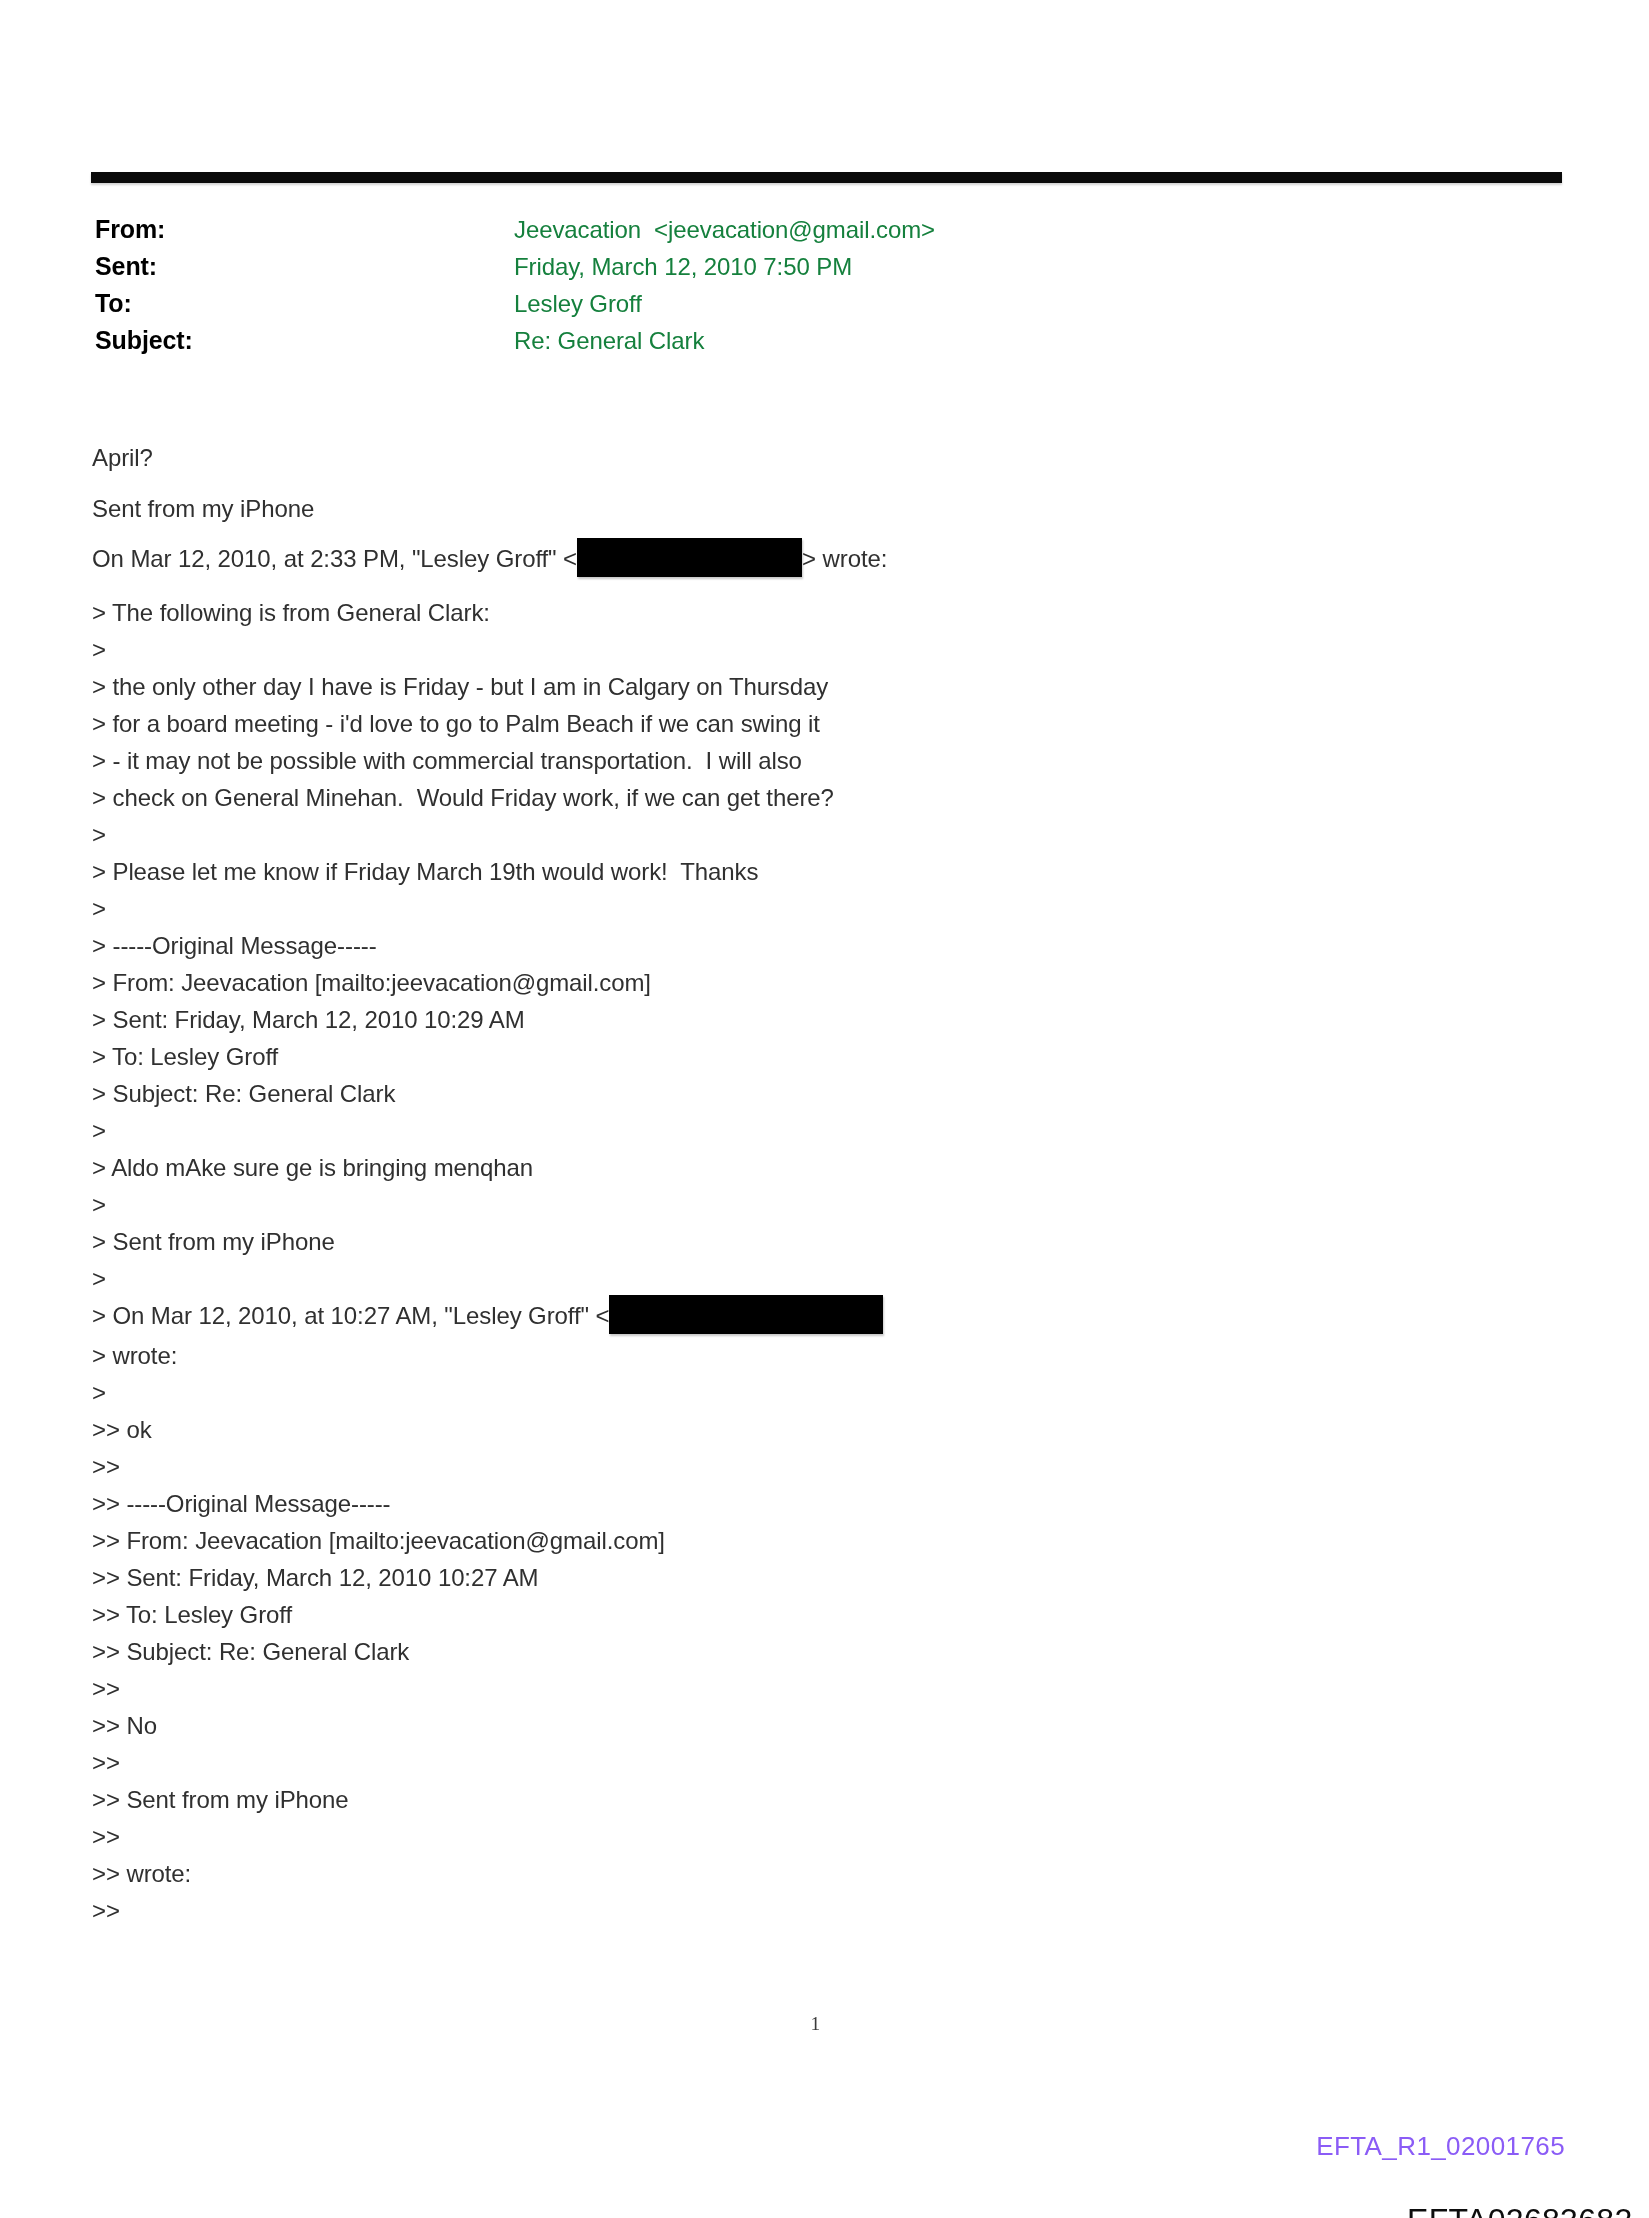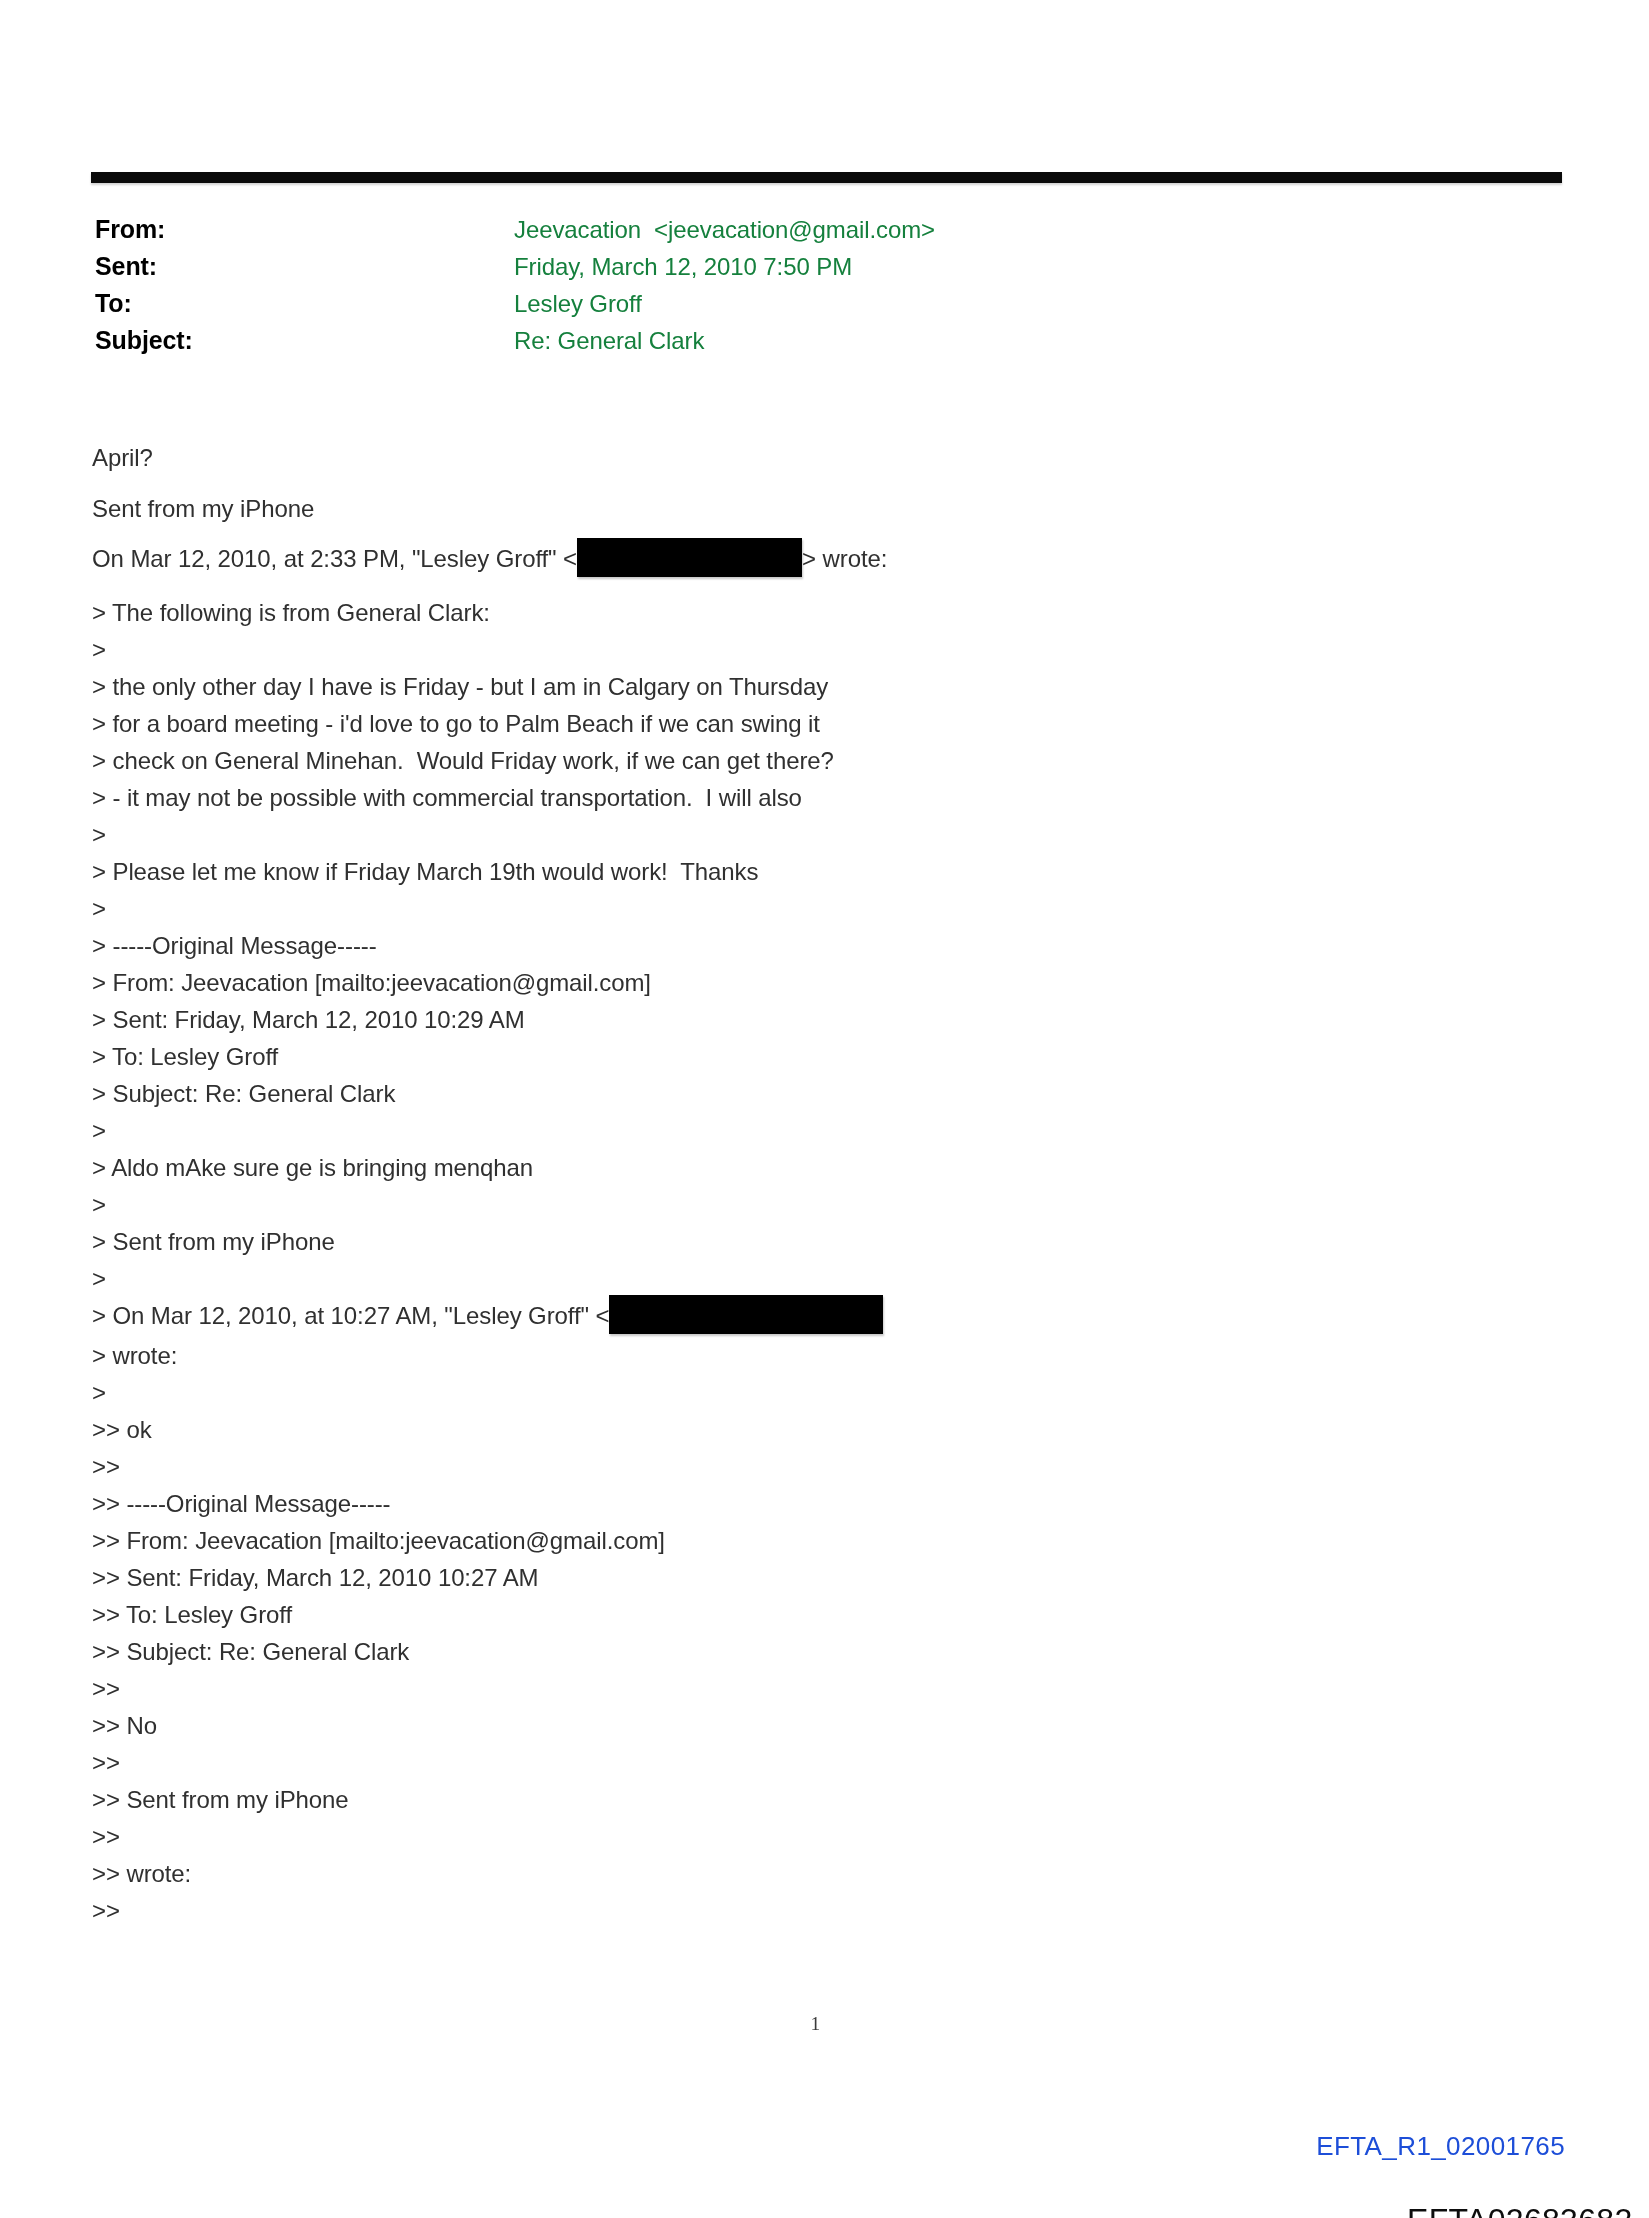--- a/index.html
+++ b/index.html
@@ -116,21 +116,21 @@
     display: inline-block;
     position: relative;
     left: -9.7px;
   }
 
   .bates-upper {
     position: absolute;
     right: 85px;
     top: 2131px;
     font-size: 26px;
-    color: #1d4ed8;
+    color: #8b5cf6;
     letter-spacing: 0.4px;
     font-family: "Liberation Sans", sans-serif;
   }
   .bates-lower {
     position: absolute;
     right: 17.5px;
     top: 2170px;
     font-size: 32px;
     color: #0d0d0d;
     letter-spacing: 0.3px;
@@ -168,22 +168,22 @@
       <div class="line"><span class="seg">April?</span></div>
       <div class="line blank-para"></div>
       <div class="line"><span class="seg">Sent from my iPhone</span></div>
       <div class="line blank-para"></div>
       <div class="line"><span class="seg">On Mar 12, 2010, at 2:33 PM, "Lesley Groff" &lt;</span><span class="redaction r1"></span><span class="seg">&gt; wrote:</span></div>
       <div class="line blank-para"></div>
       <div class="line"><span class="seg">&gt; The following is from General Clark:</span></div>
       <div class="line"><span class="seg">&gt;</span></div>
       <div class="line"><span class="seg">&gt; the only other day I have is Friday - but I am in Calgary on Thursday</span></div>
       <div class="line"><span class="seg">&gt; for a board meeting - i'd love to go to Palm Beach if we can swing it</span></div>
+      <div class="line"><span class="seg">&gt; - it may not be possible with commercial transportation.  I will also</span></div>
       <div class="line"><span class="seg">&gt; check on General Minehan.  Would Friday work, if we can get there?</span></div>
-      <div class="line"><span class="seg">&gt; - it may not be possible with commercial transportation.  I will also</span></div>
       <div class="line"><span class="seg">&gt;</span></div>
       <div class="line"><span class="seg">&gt; Please let me know if Friday March 19th would work!  Thanks</span></div>
       <div class="line"><span class="seg">&gt;</span></div>
       <div class="line"><span class="seg">&gt; -----Original Message-----</span></div>
       <div class="line"><span class="seg">&gt; From: Jeevacation [mailto:jeevacation@gmail.com]</span></div>
       <div class="line"><span class="seg">&gt; Sent: Friday, March 12, 2010 10:29 AM</span></div>
       <div class="line"><span class="seg">&gt; To: Lesley Groff</span></div>
       <div class="line"><span class="seg">&gt; Subject: Re: General Clark</span></div>
       <div class="line"><span class="seg">&gt;</span></div>
       <div class="line"><span class="seg">&gt; Aldo mAke sure ge is bringing menqhan</span></div>

